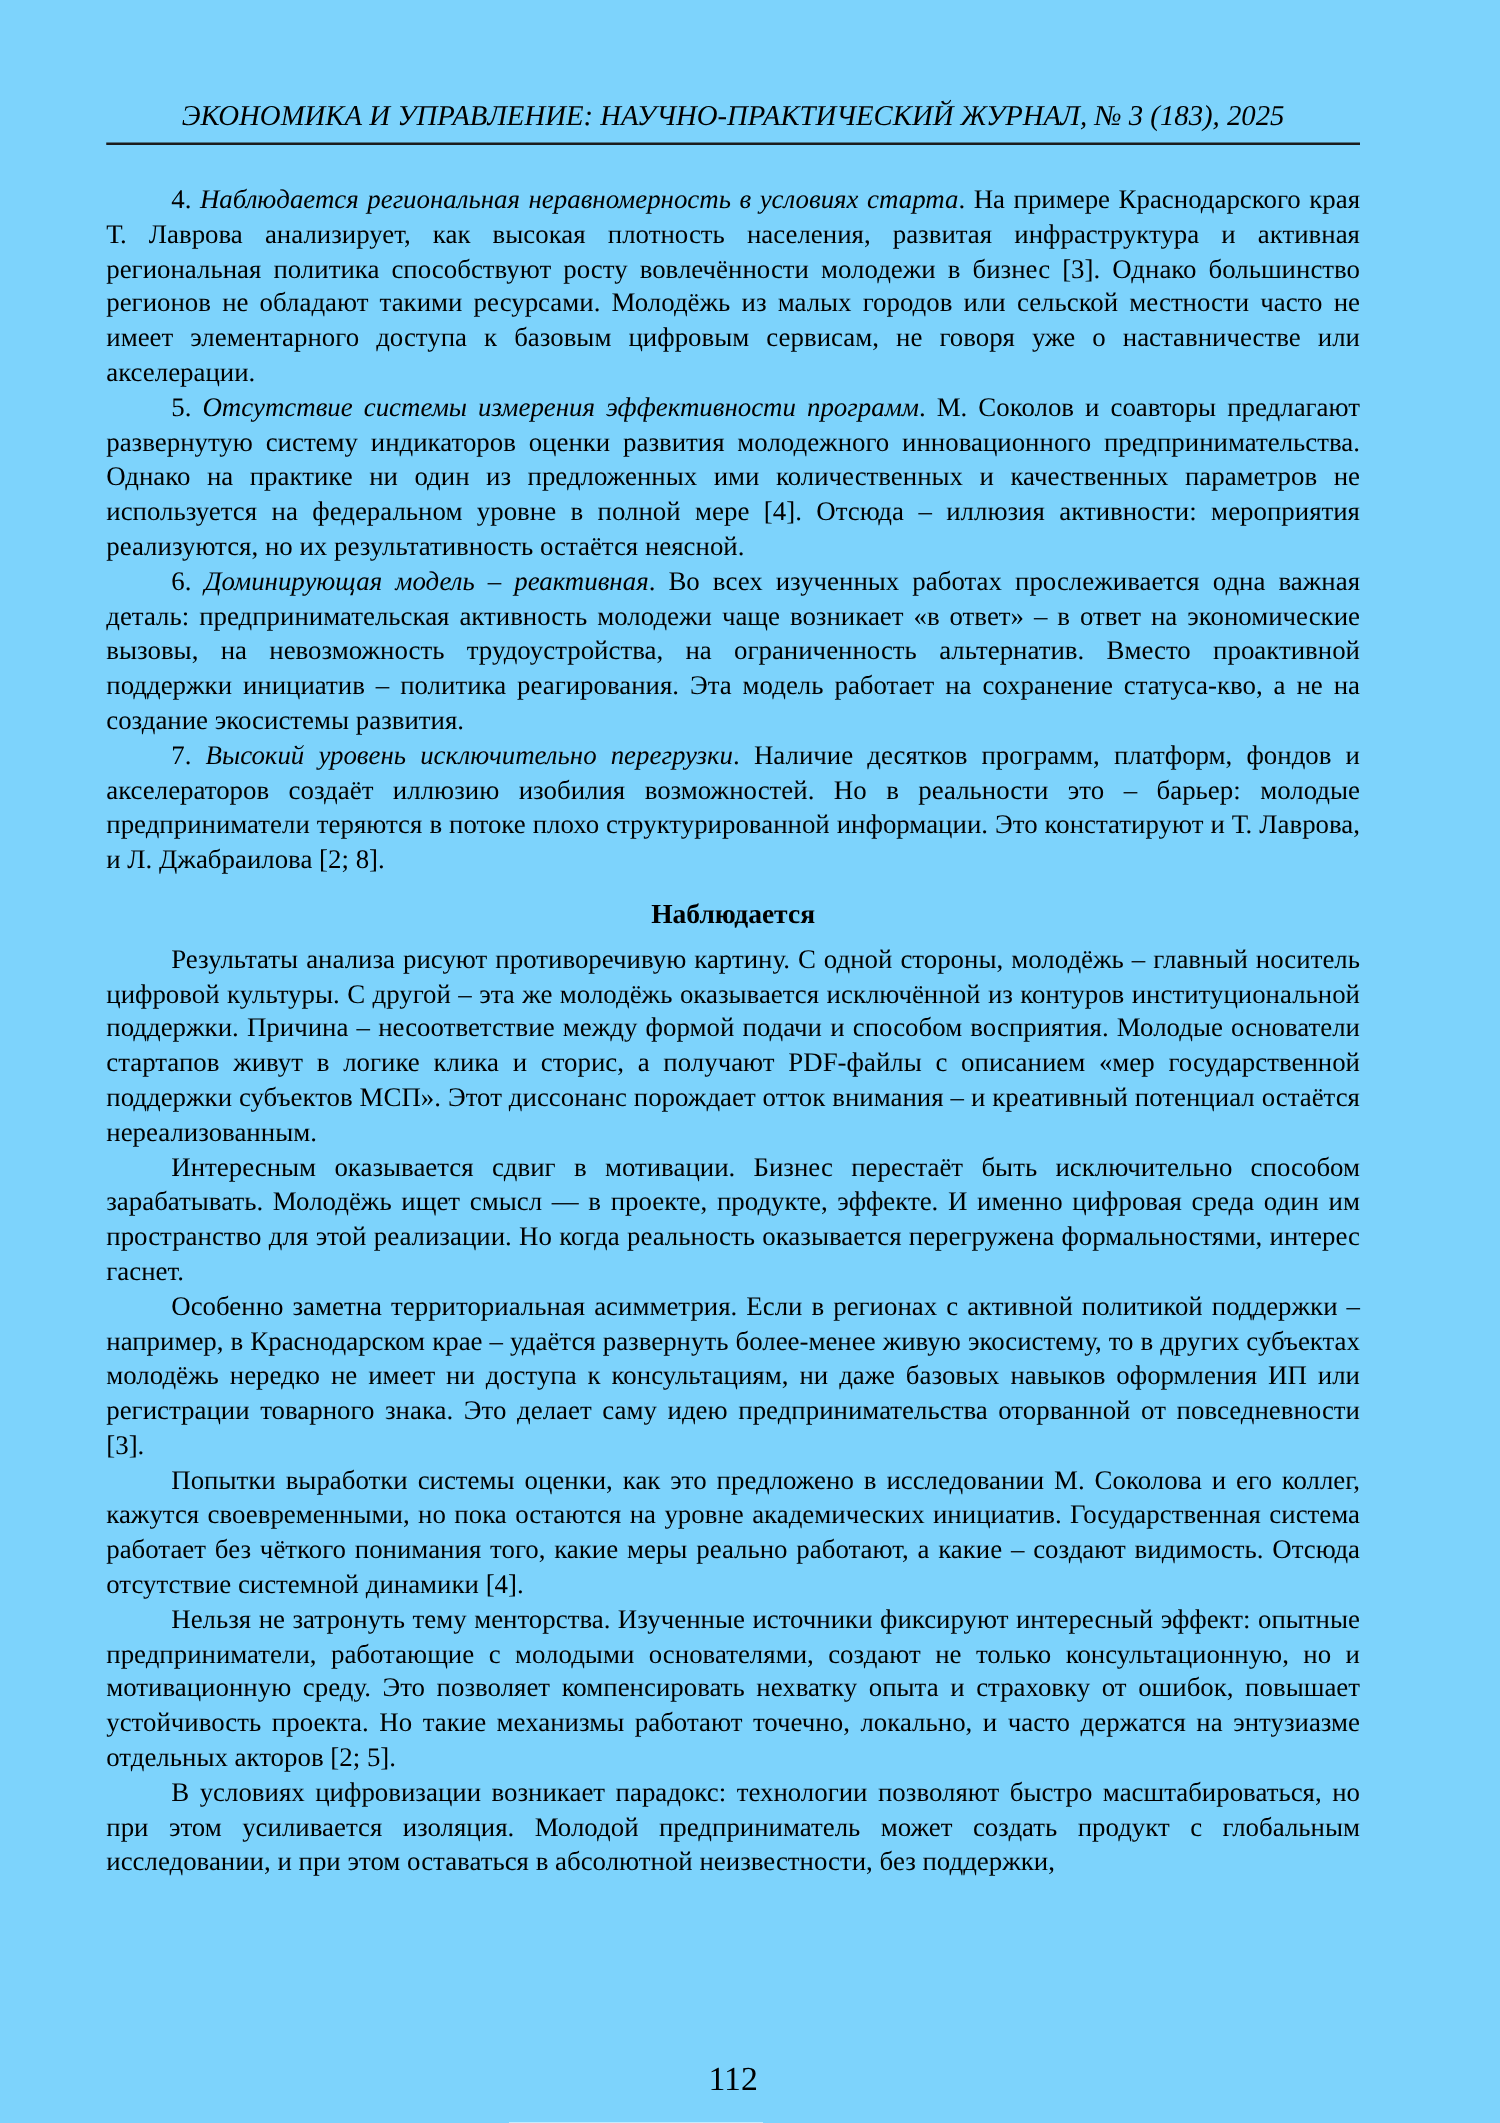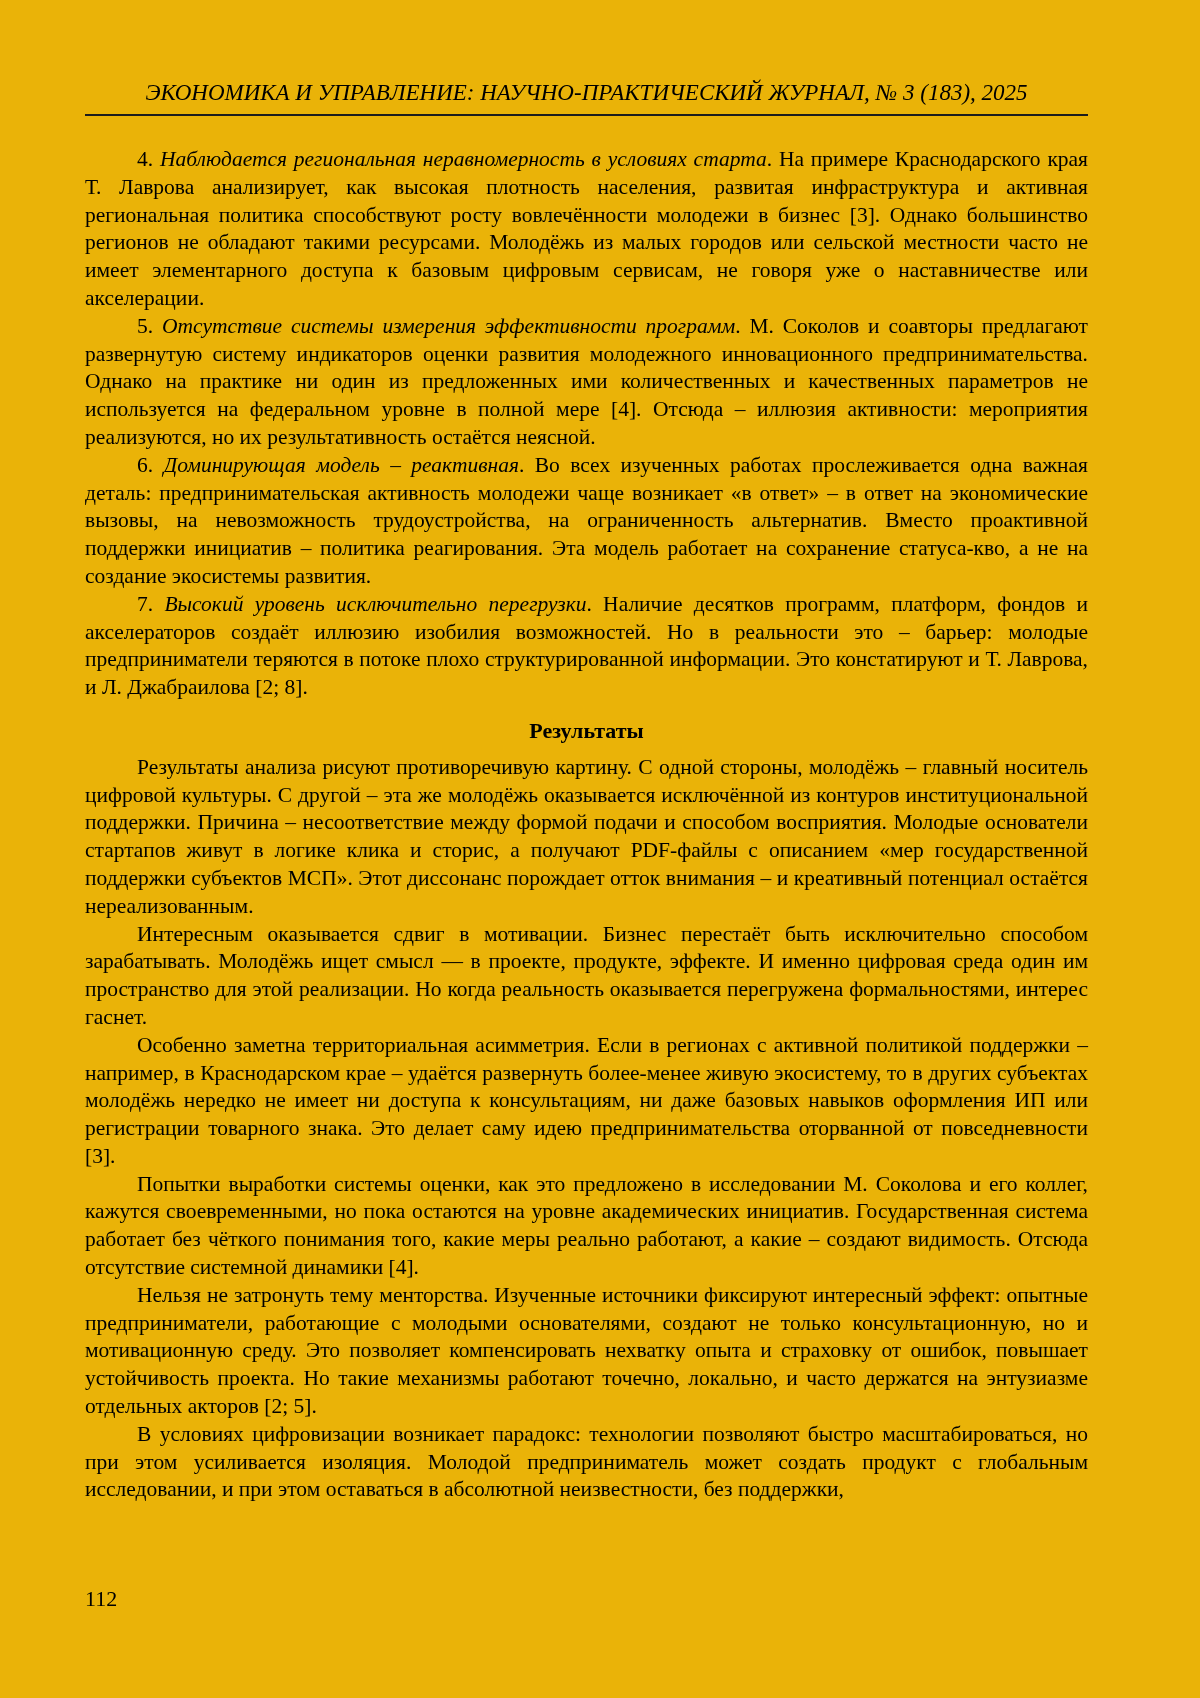--- a/index.html
+++ b/index.html
@@ -4,21 +4,21 @@
 <style>
   html, body {
     margin: 0;
     padding: 0;
     background: #ffffff;
   }
   .page {
     position: relative;
     width: 1200px;
     height: 1698px;
-    background: #eab308;
+    background: #7dd3fc;
     color: #000000;
     font-family: "Liberation Serif", "DejaVu Serif", serif;
     overflow: hidden;
   }
   .content {
     position: absolute;
     left: 85px;
     top: 80px;
     width: 1003px;
   }
@@ -57,37 +57,38 @@
     text-align: center;
     font-weight: bold;
     font-size: 22px;
     margin: 15px 0 9px 0;
     text-indent: 0;
   }
   .footer-pagenum {
     position: absolute;
     left: 85px;
     width: 1003px;
-    top: 1586px;
-    font-size: 22px;
+    top: 1648px;
+    text-align: center;
+    font-size: 27px;
   }
 </style>
 </head>
 <body>
 
 <div class="page">
   <div class="content">
     <div class="header-title">ЭКОНОМИКА И УПРАВЛЕНИЕ: НАУЧНО-ПРАКТИЧЕСКИЙ ЖУРНАЛ, № 3 (183), 2025</div>
     <hr class="header-rule">
     <div class="body-text">
         <p class="para"><span>4. </span><span class="it">Наблюдается региональная неравномерность в условиях старта</span><span>. На примере Краснодарского края Т. Лаврова анализирует, как высокая плотность населения, развитая инфраструктура и активная региональная политика способствуют росту вовлечённости молодежи в бизнес [3]. Однако большинство регионов не обладают такими ресурсами. Молодёжь из малых городов или сельской местности часто не имеет элементарного доступа к базовым цифровым сервисам, не говоря уже о наставничестве или акселерации.</span></p>
         <p class="para"><span>5. </span><span class="it">Отсутствие системы измерения эффективности программ</span><span>. М. Соколов и соавторы предлагают развернутую систему индикаторов оценки развития молодежного инновационного предпринимательства. Однако на практике ни один из предложенных ими количественных и качественных параметров не используется на федеральном уровне в полной мере [4]. Отсюда – иллюзия активности: мероприятия реализуются, но их результативность остаётся неясной.</span></p>
         <p class="para"><span>6. </span><span class="it">Доминирующая модель – реактивная</span><span>. Во всех изученных работах прослеживается одна важная деталь: предпринимательская активность молодежи чаще возникает «в ответ» – в ответ на экономические вызовы, на невозможность трудоустройства, на ограниченность альтернатив. Вместо проактивной поддержки инициатив – политика реагирования. Эта модель работает на сохранение статуса-кво, а не на создание экосистемы развития.</span></p>
         <p class="para"><span>7. </span><span class="it">Высокий уровень исключительно перегрузки</span><span>. Наличие десятков программ, платформ, фондов и акселераторов создаёт иллюзию изобилия возможностей. Но в реальности это – барьер: молодые предприниматели теряются в потоке плохо структурированной информации. Это констатируют и Т. Лаврова, и Л. Джабраилова [2; 8].</span></p>
-        <div class="section-heading"><span>Результаты</span></div>
+        <div class="section-heading"><span>Наблюдается</span></div>
         <p class="para"><span>Результаты анализа рисуют противоречивую картину. С одной стороны, молодёжь – главный носитель цифровой культуры. С другой – эта же молодёжь оказывается исключённой из контуров институциональной поддержки. Причина – несоответствие между формой подачи и способом восприятия. Молодые основатели стартапов живут в логике клика и сторис, а получают PDF-файлы с описанием «мер государственной поддержки субъектов МСП». Этот диссонанс порождает отток внимания – и креативный потенциал остаётся нереализованным.</span></p>
         <p class="para"><span>Интересным оказывается сдвиг в мотивации. Бизнес перестаёт быть исключительно способом зарабатывать. Молодёжь ищет смысл — в проекте, продукте, эффекте. И именно цифровая среда один им пространство для этой реализации. Но когда реальность оказывается перегружена формальностями, интерес гаснет.</span></p>
         <p class="para"><span>Особенно заметна территориальная асимметрия. Если в регионах с активной политикой поддержки – например, в Краснодарском крае – удаётся развернуть более-менее живую экосистему, то в других субъектах молодёжь нередко не имеет ни доступа к консультациям, ни даже базовых навыков оформления ИП или регистрации товарного знака. Это делает саму идею предпринимательства оторванной от повседневности [3].</span></p>
         <p class="para"><span>Попытки выработки системы оценки, как это предложено в исследовании М. Соколова и его коллег, кажутся своевременными, но пока остаются на уровне академических инициатив. Государственная система работает без чёткого понимания того, какие меры реально работают, а какие – создают видимость. Отсюда отсутствие системной динамики [4].</span></p>
         <p class="para"><span>Нельзя не затронуть тему менторства. Изученные источники фиксируют интересный эффект: опытные предприниматели, работающие с молодыми основателями, создают не только консультационную, но и мотивационную среду. Это позволяет компенсировать нехватку опыта и страховку от ошибок, повышает устойчивость проекта. Но такие механизмы работают точечно, локально, и часто держатся на энтузиазме отдельных акторов [2; 5].</span></p>
         <p class="para"><span>В условиях цифровизации возникает парадокс: технологии позволяют быстро масштабироваться, но при этом усиливается изоляция. Молодой предприниматель может создать продукт с глобальным исследовании, и при этом оставаться в абсолютной неизвестности, без поддержки,</span></p>
       </div>
   </div>
   <div class="footer-pagenum">112</div>
 </div>

